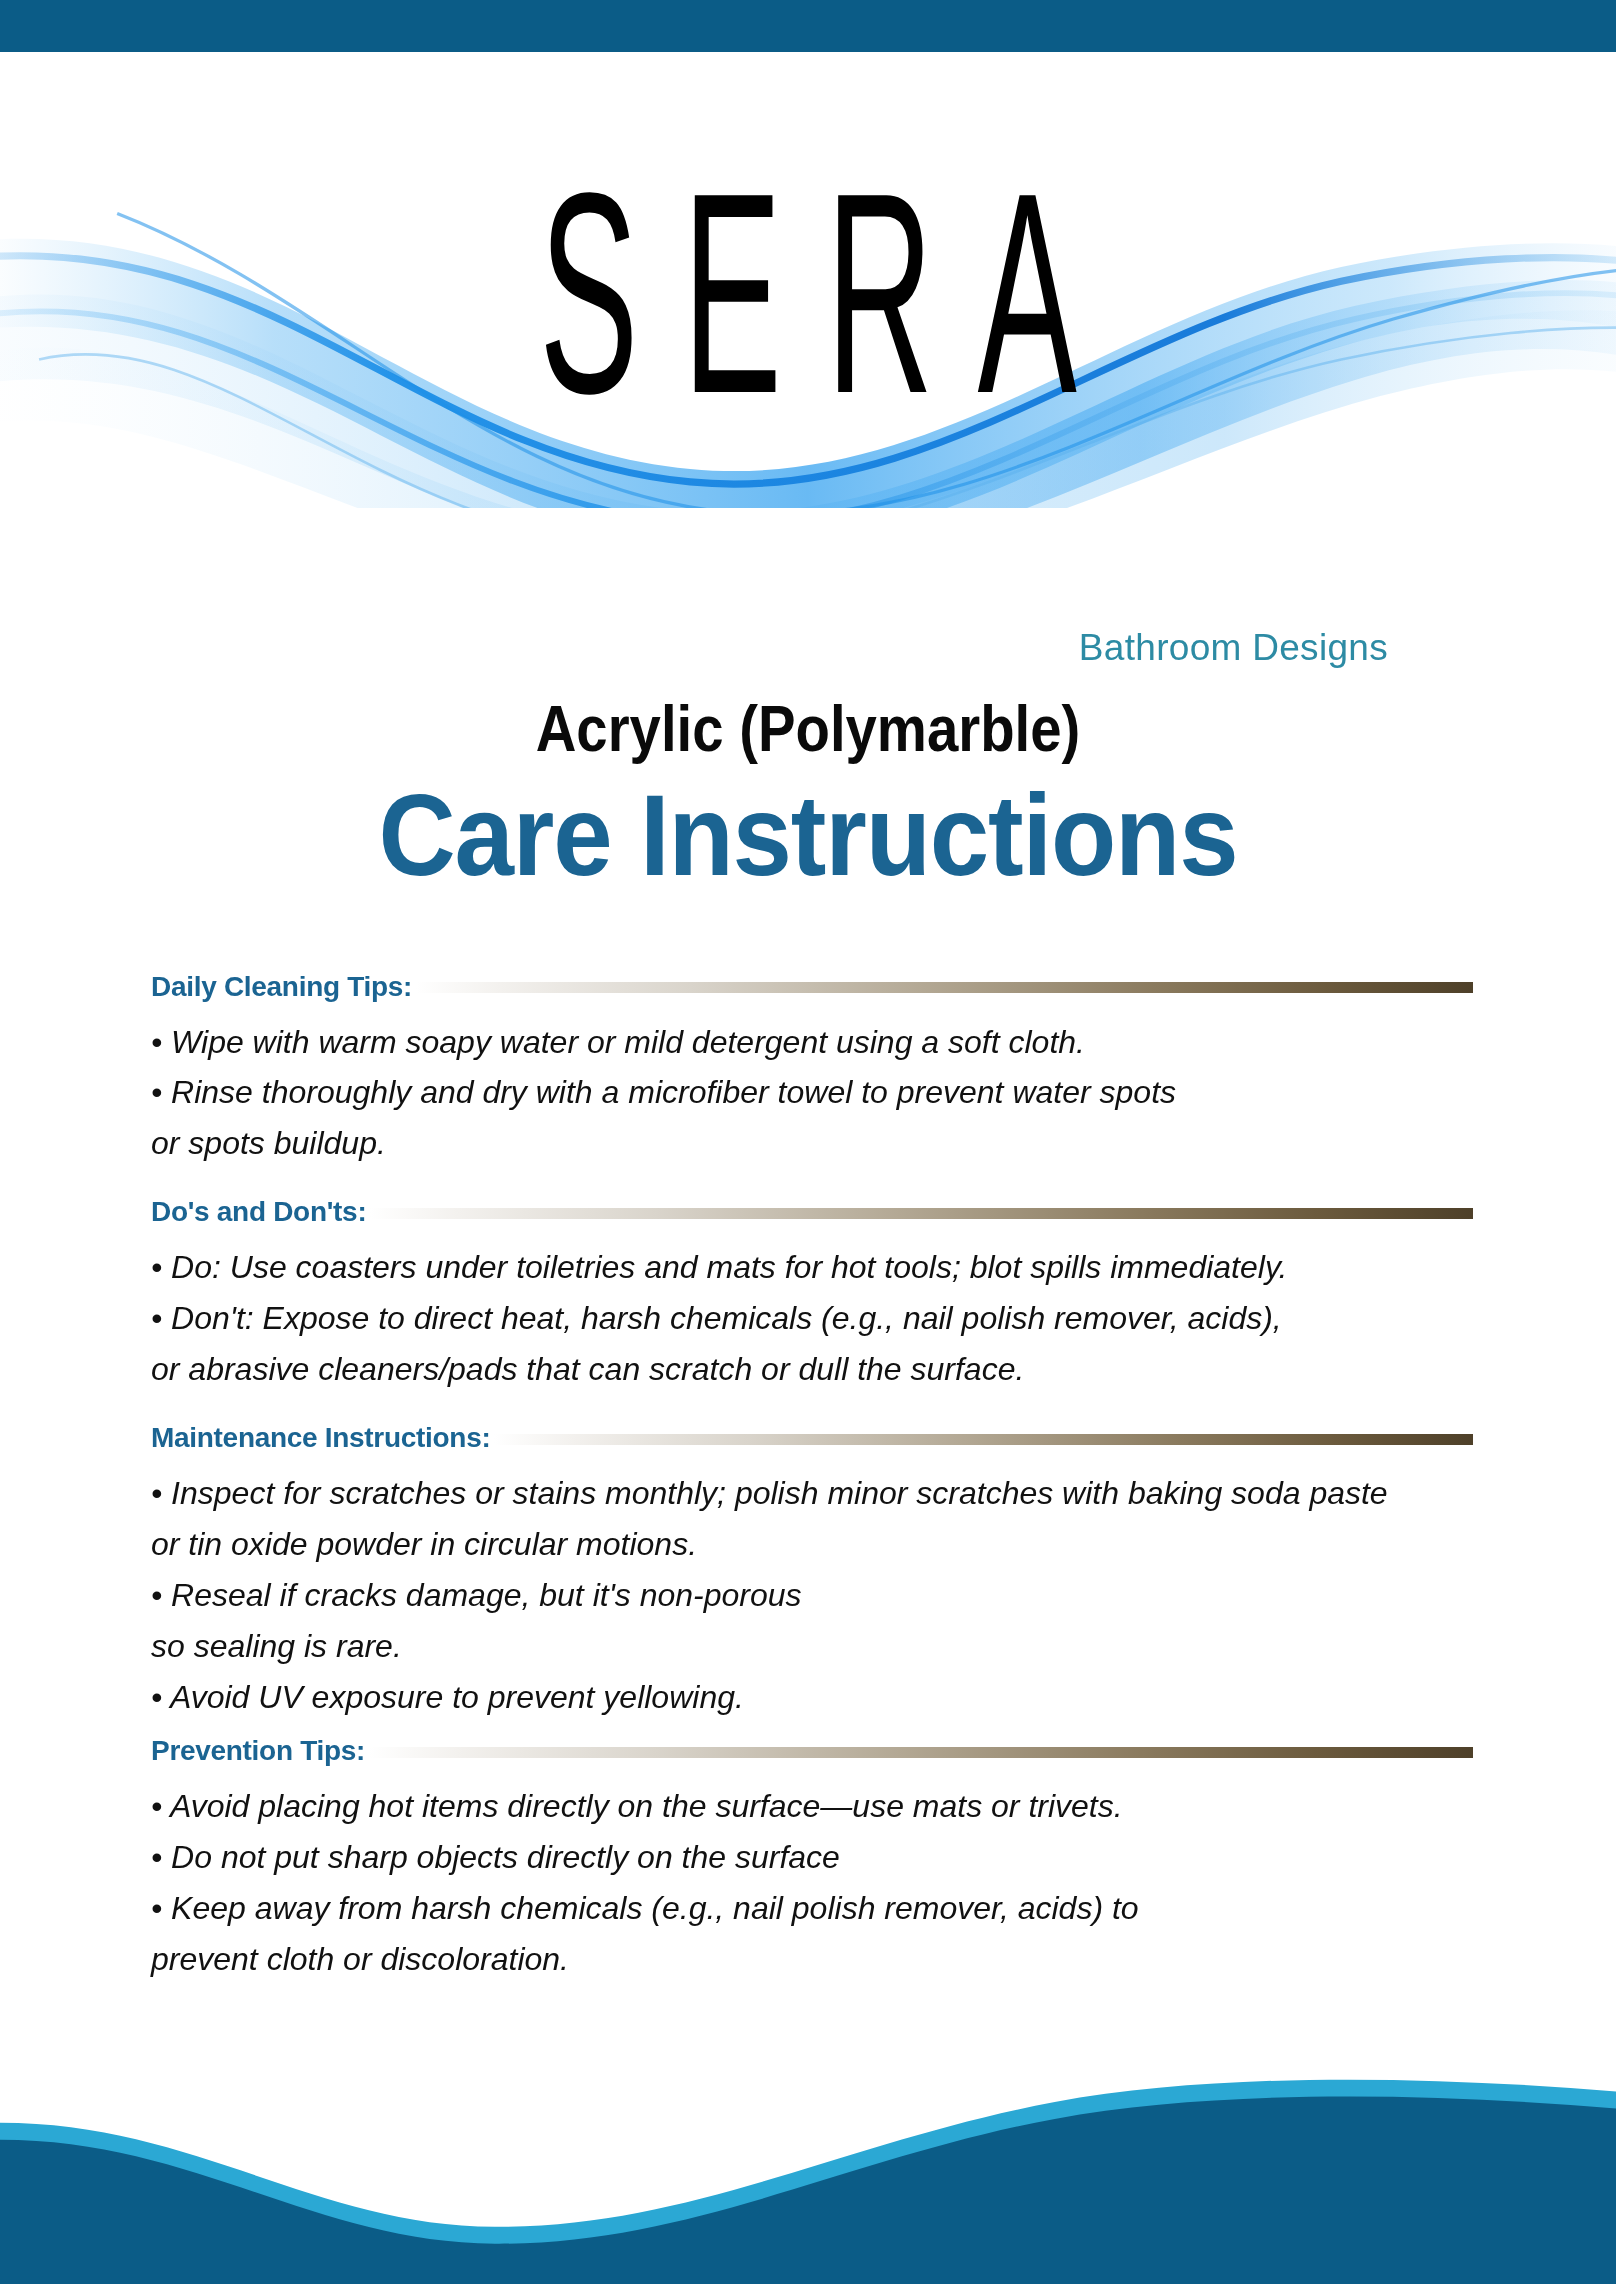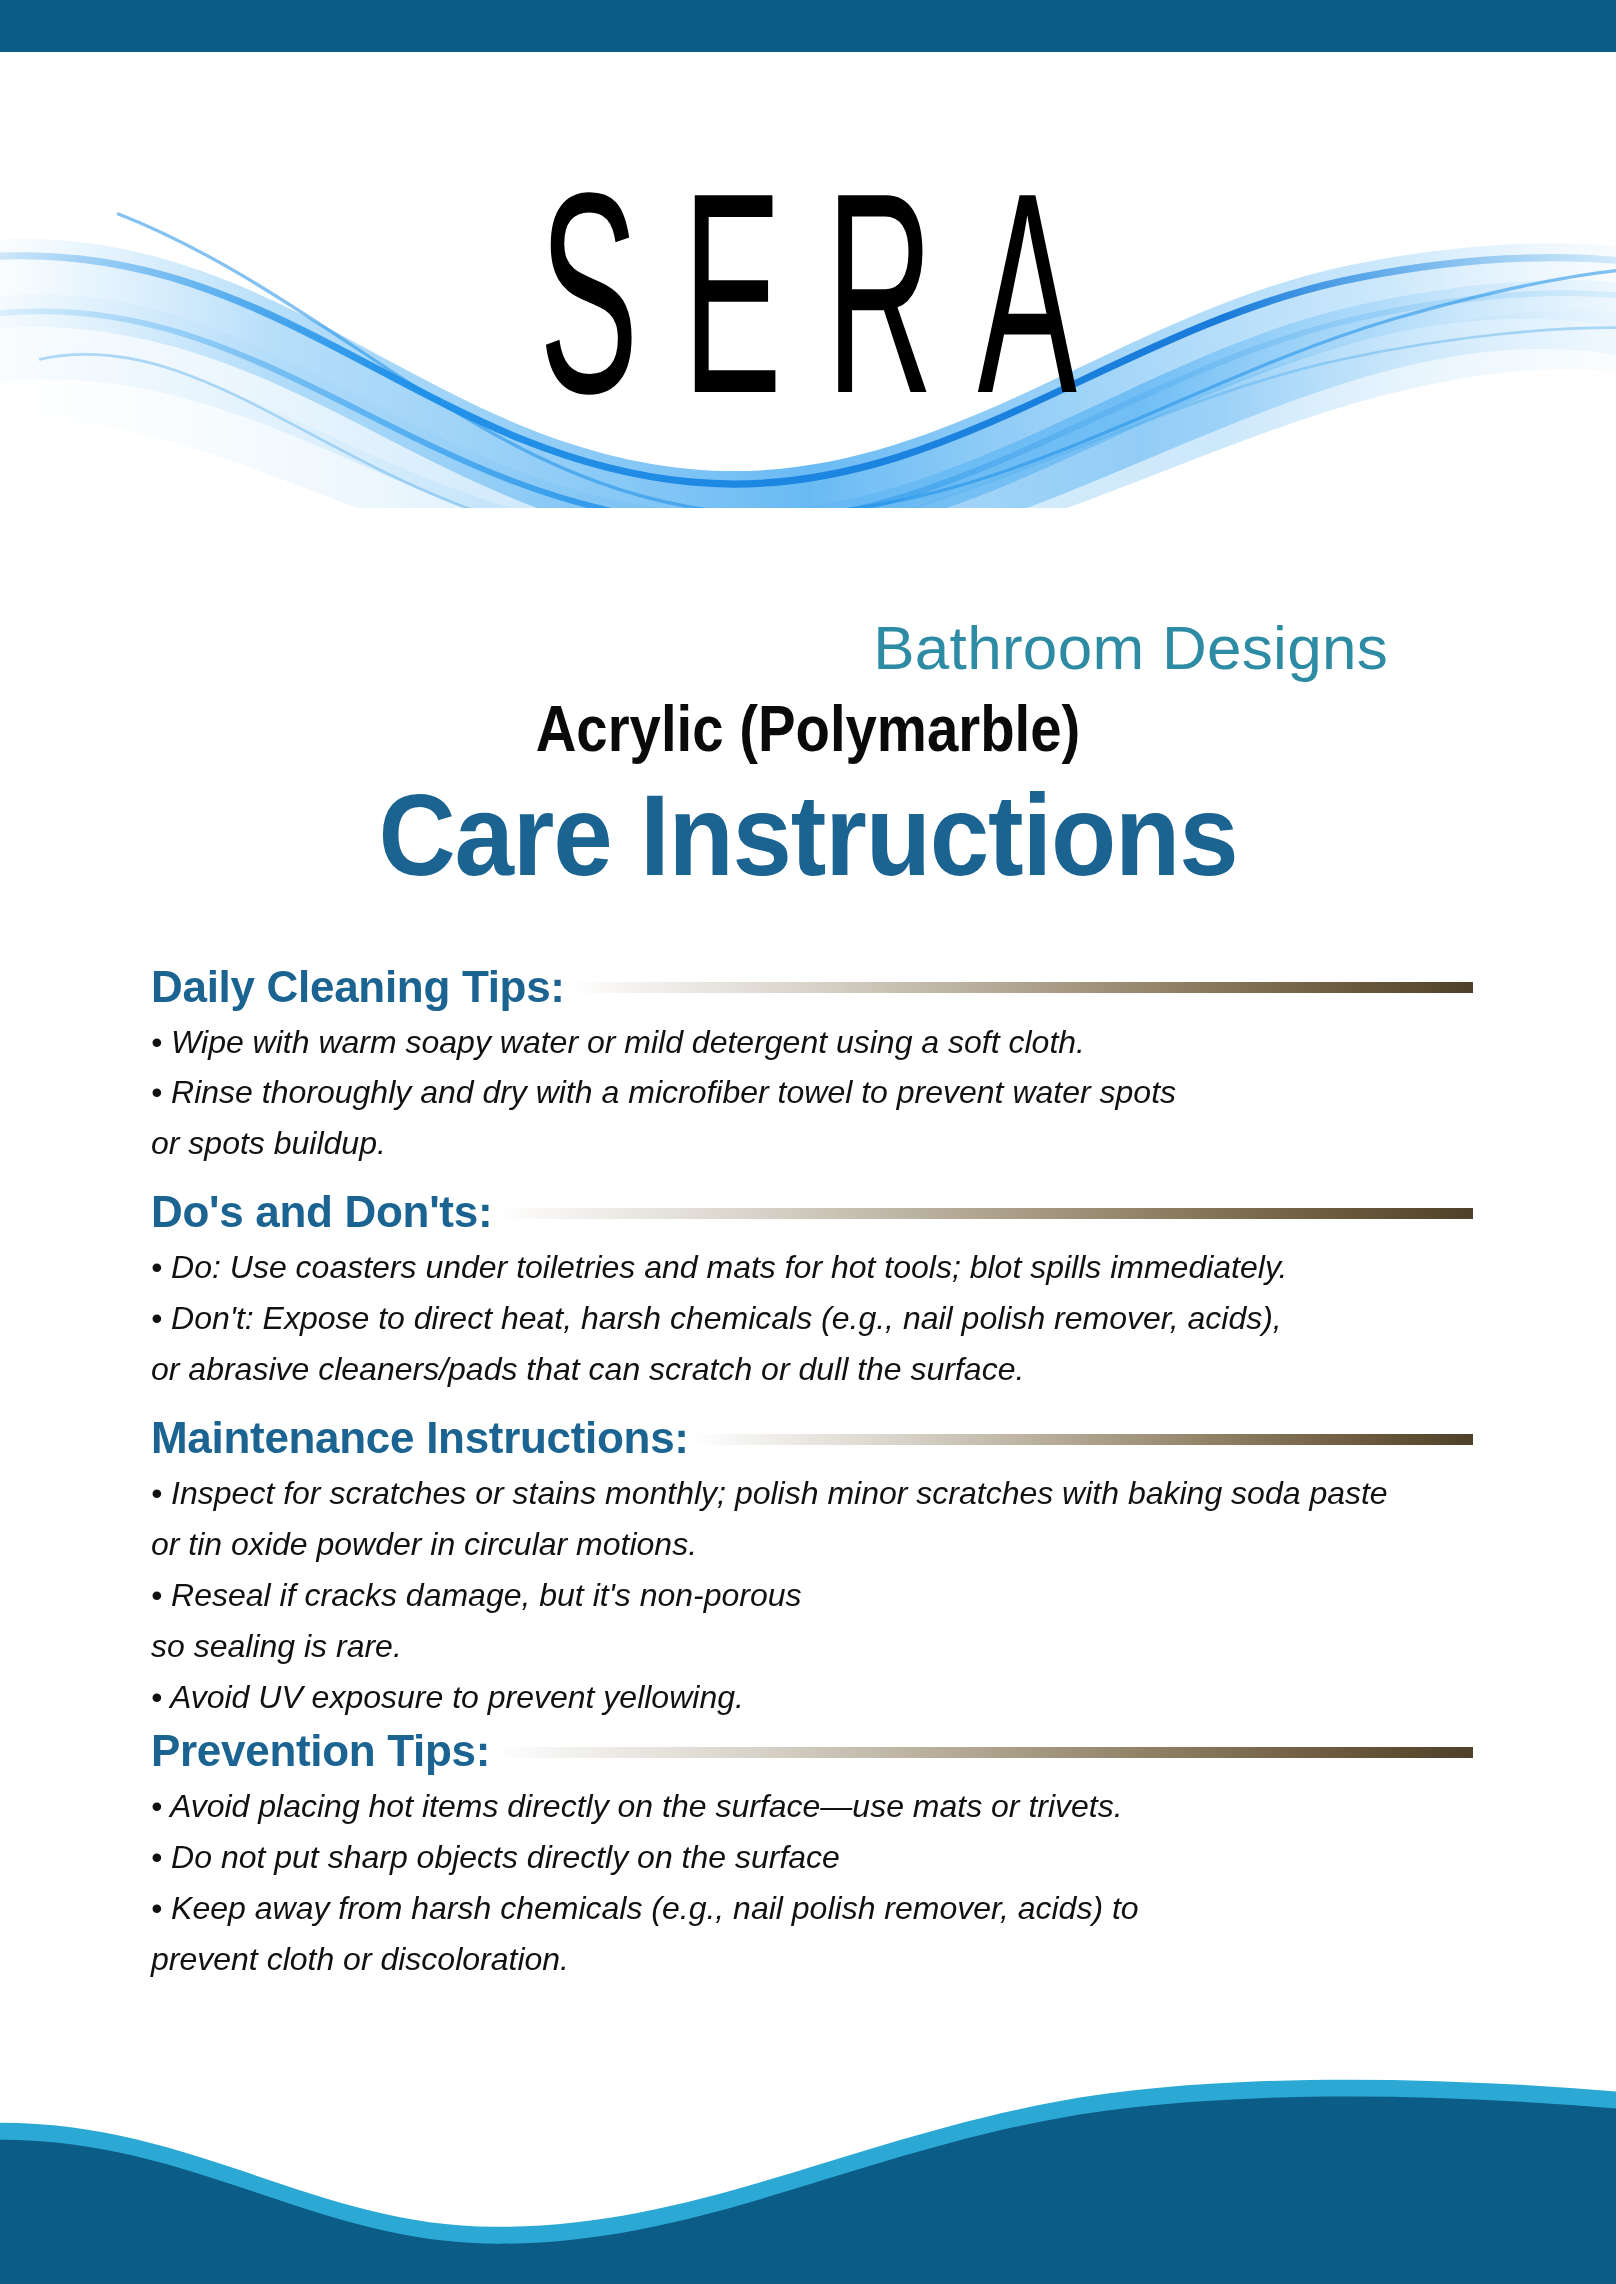--- a/index.html
+++ b/index.html
@@ -57,21 +57,21 @@
     top: 52px;
     width: 1616px;
     height: 404px;
     pointer-events: none;
   }
   .brand-sub {
     position: absolute;
     right: 72px;
     top: 566px;
     font-family: "Liberation Sans", sans-serif;
-    font-size: 62px;
+    font-size: 37px;
     line-height: 60px;
     font-weight: 400;
     color: #2d8ba4;
     letter-spacing: 0.3px;
     white-space: nowrap;
   }
 
   
   .subject-title {
     position: absolute;
@@ -117,21 +117,21 @@
 
   .section-head {
     display: flex;
     align-items: center;
     height: 51px;
   }
   .section-head h2 {
     margin: 0;
     font-family: "Liberation Sans", sans-serif;
     font-weight: bold;
-    font-size: 44px;
+    font-size: 28px;
     line-height: 46px;
     color: #1b6492;
     letter-spacing: -0.3px;
     white-space: nowrap;
     flex: 0 0 auto;
   }
   .rule {
     flex: 1 1 auto;
     height: 11px;
     margin-left: 3.9px;

